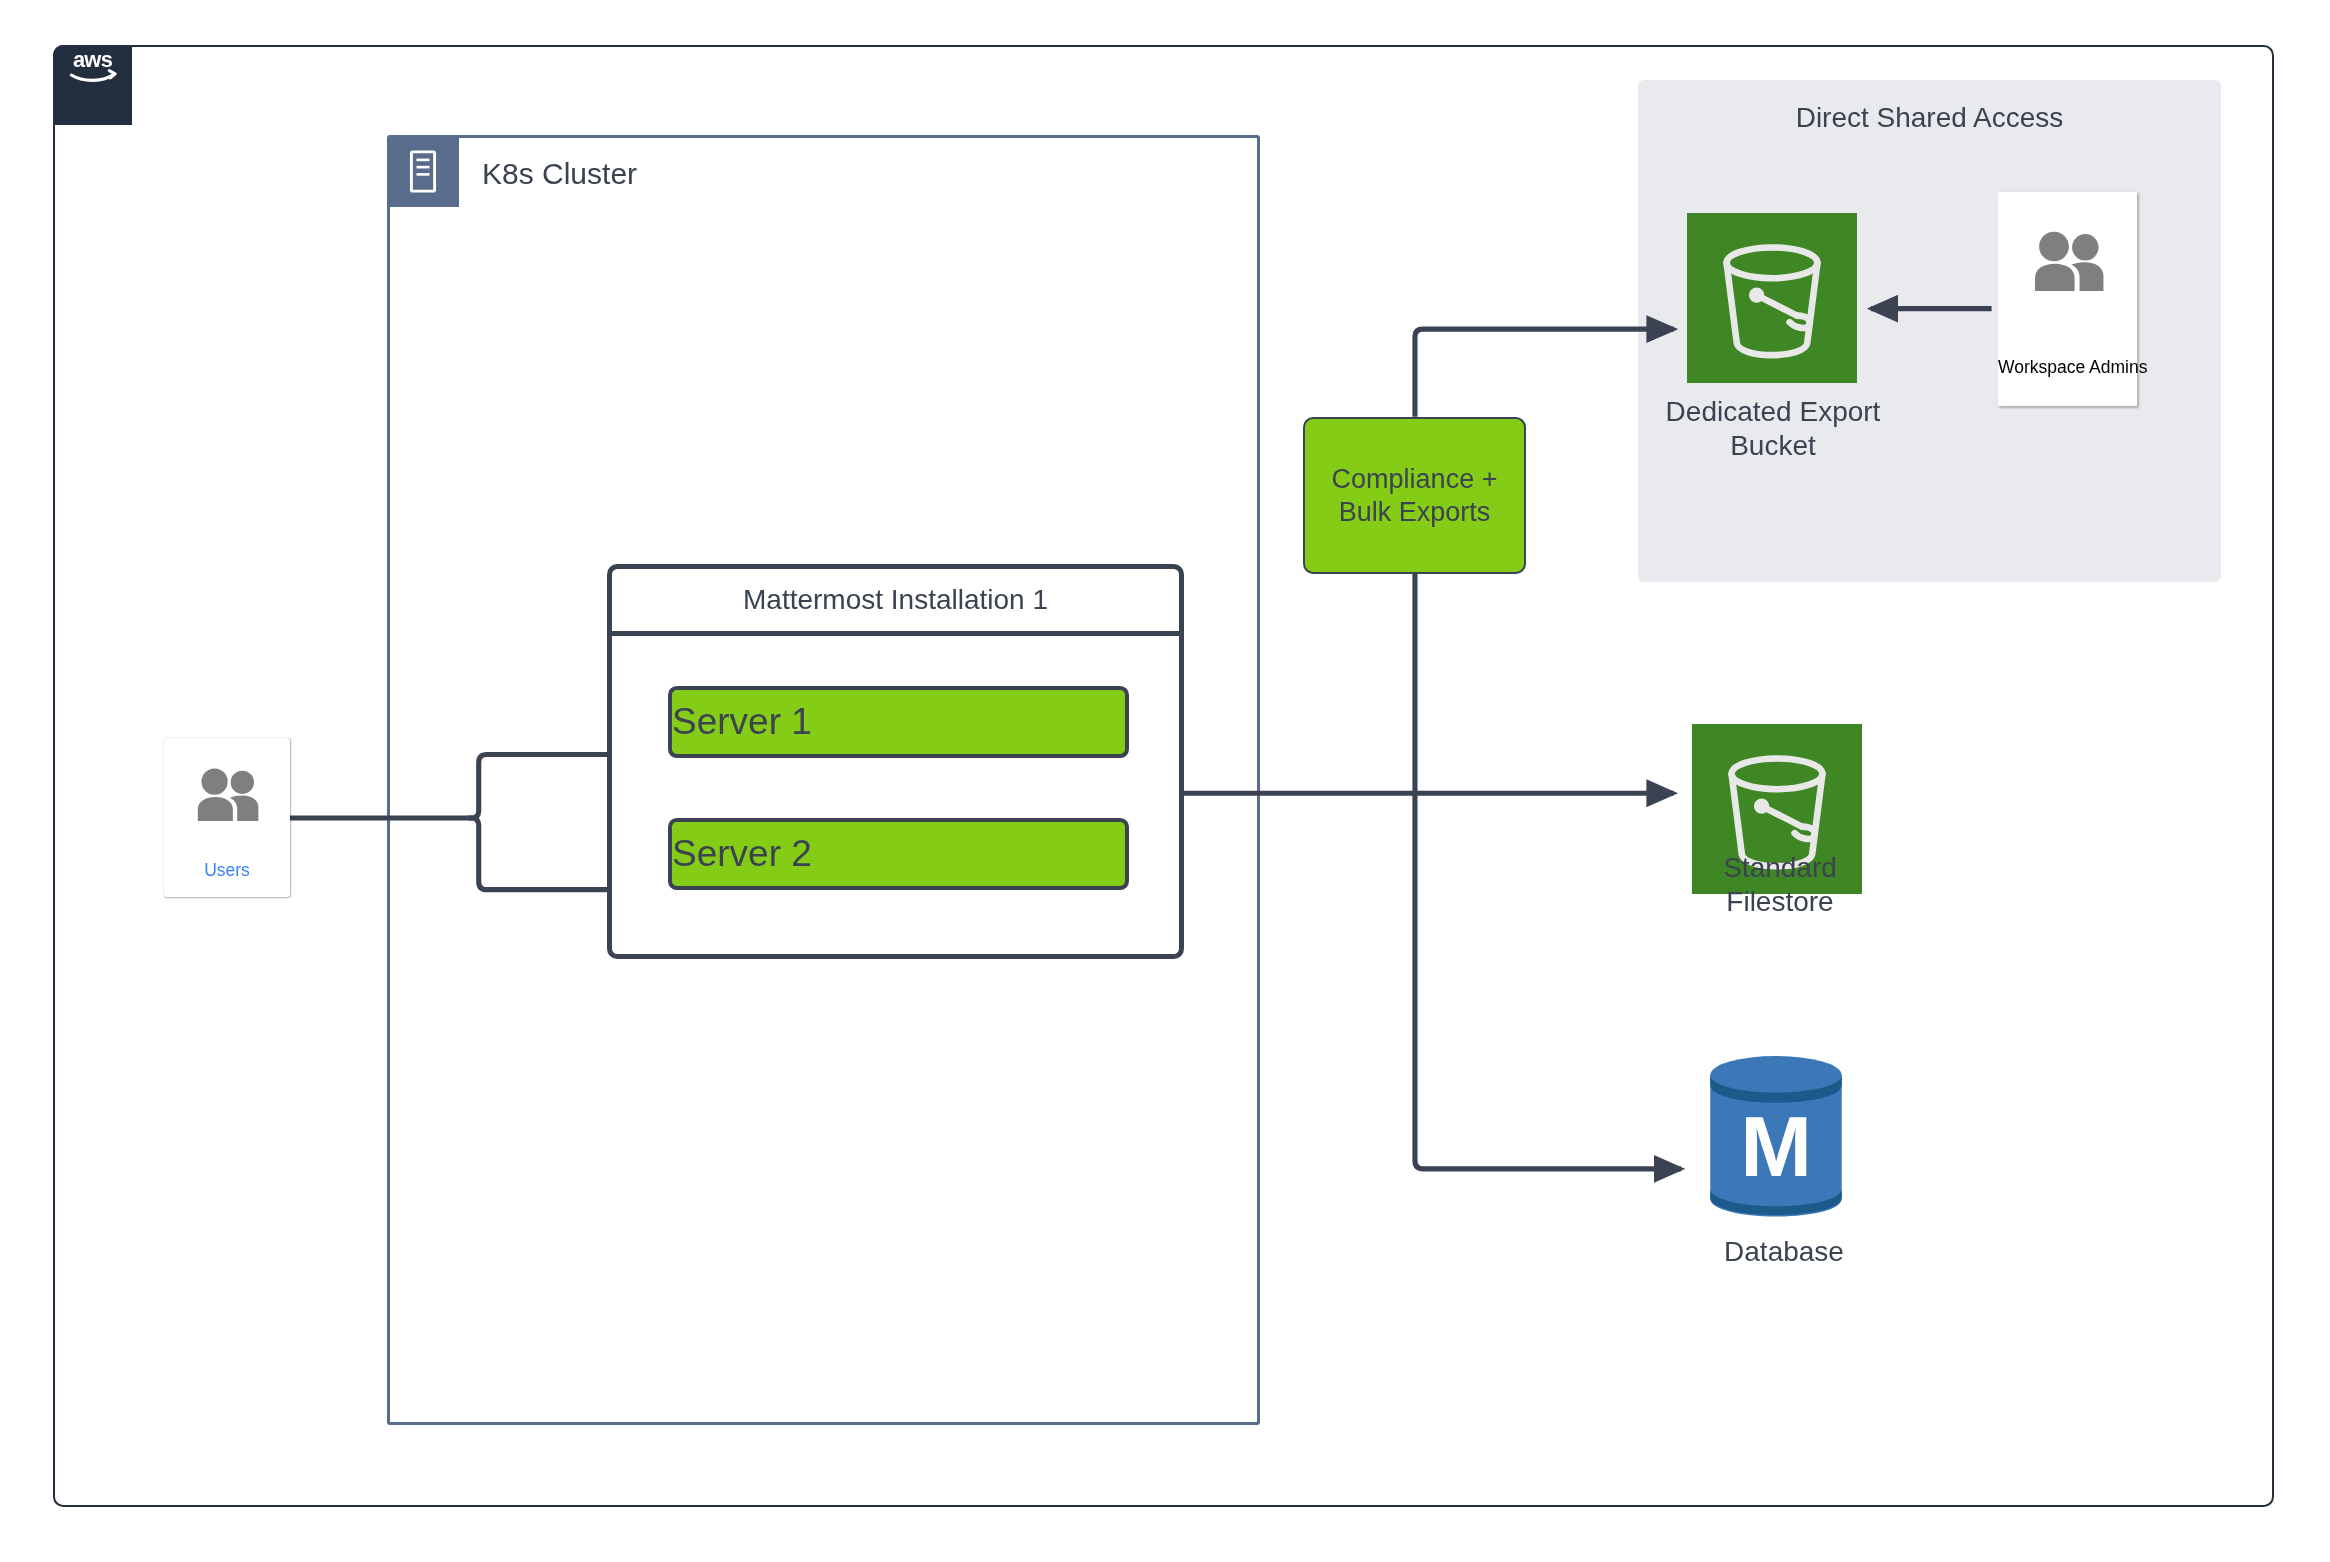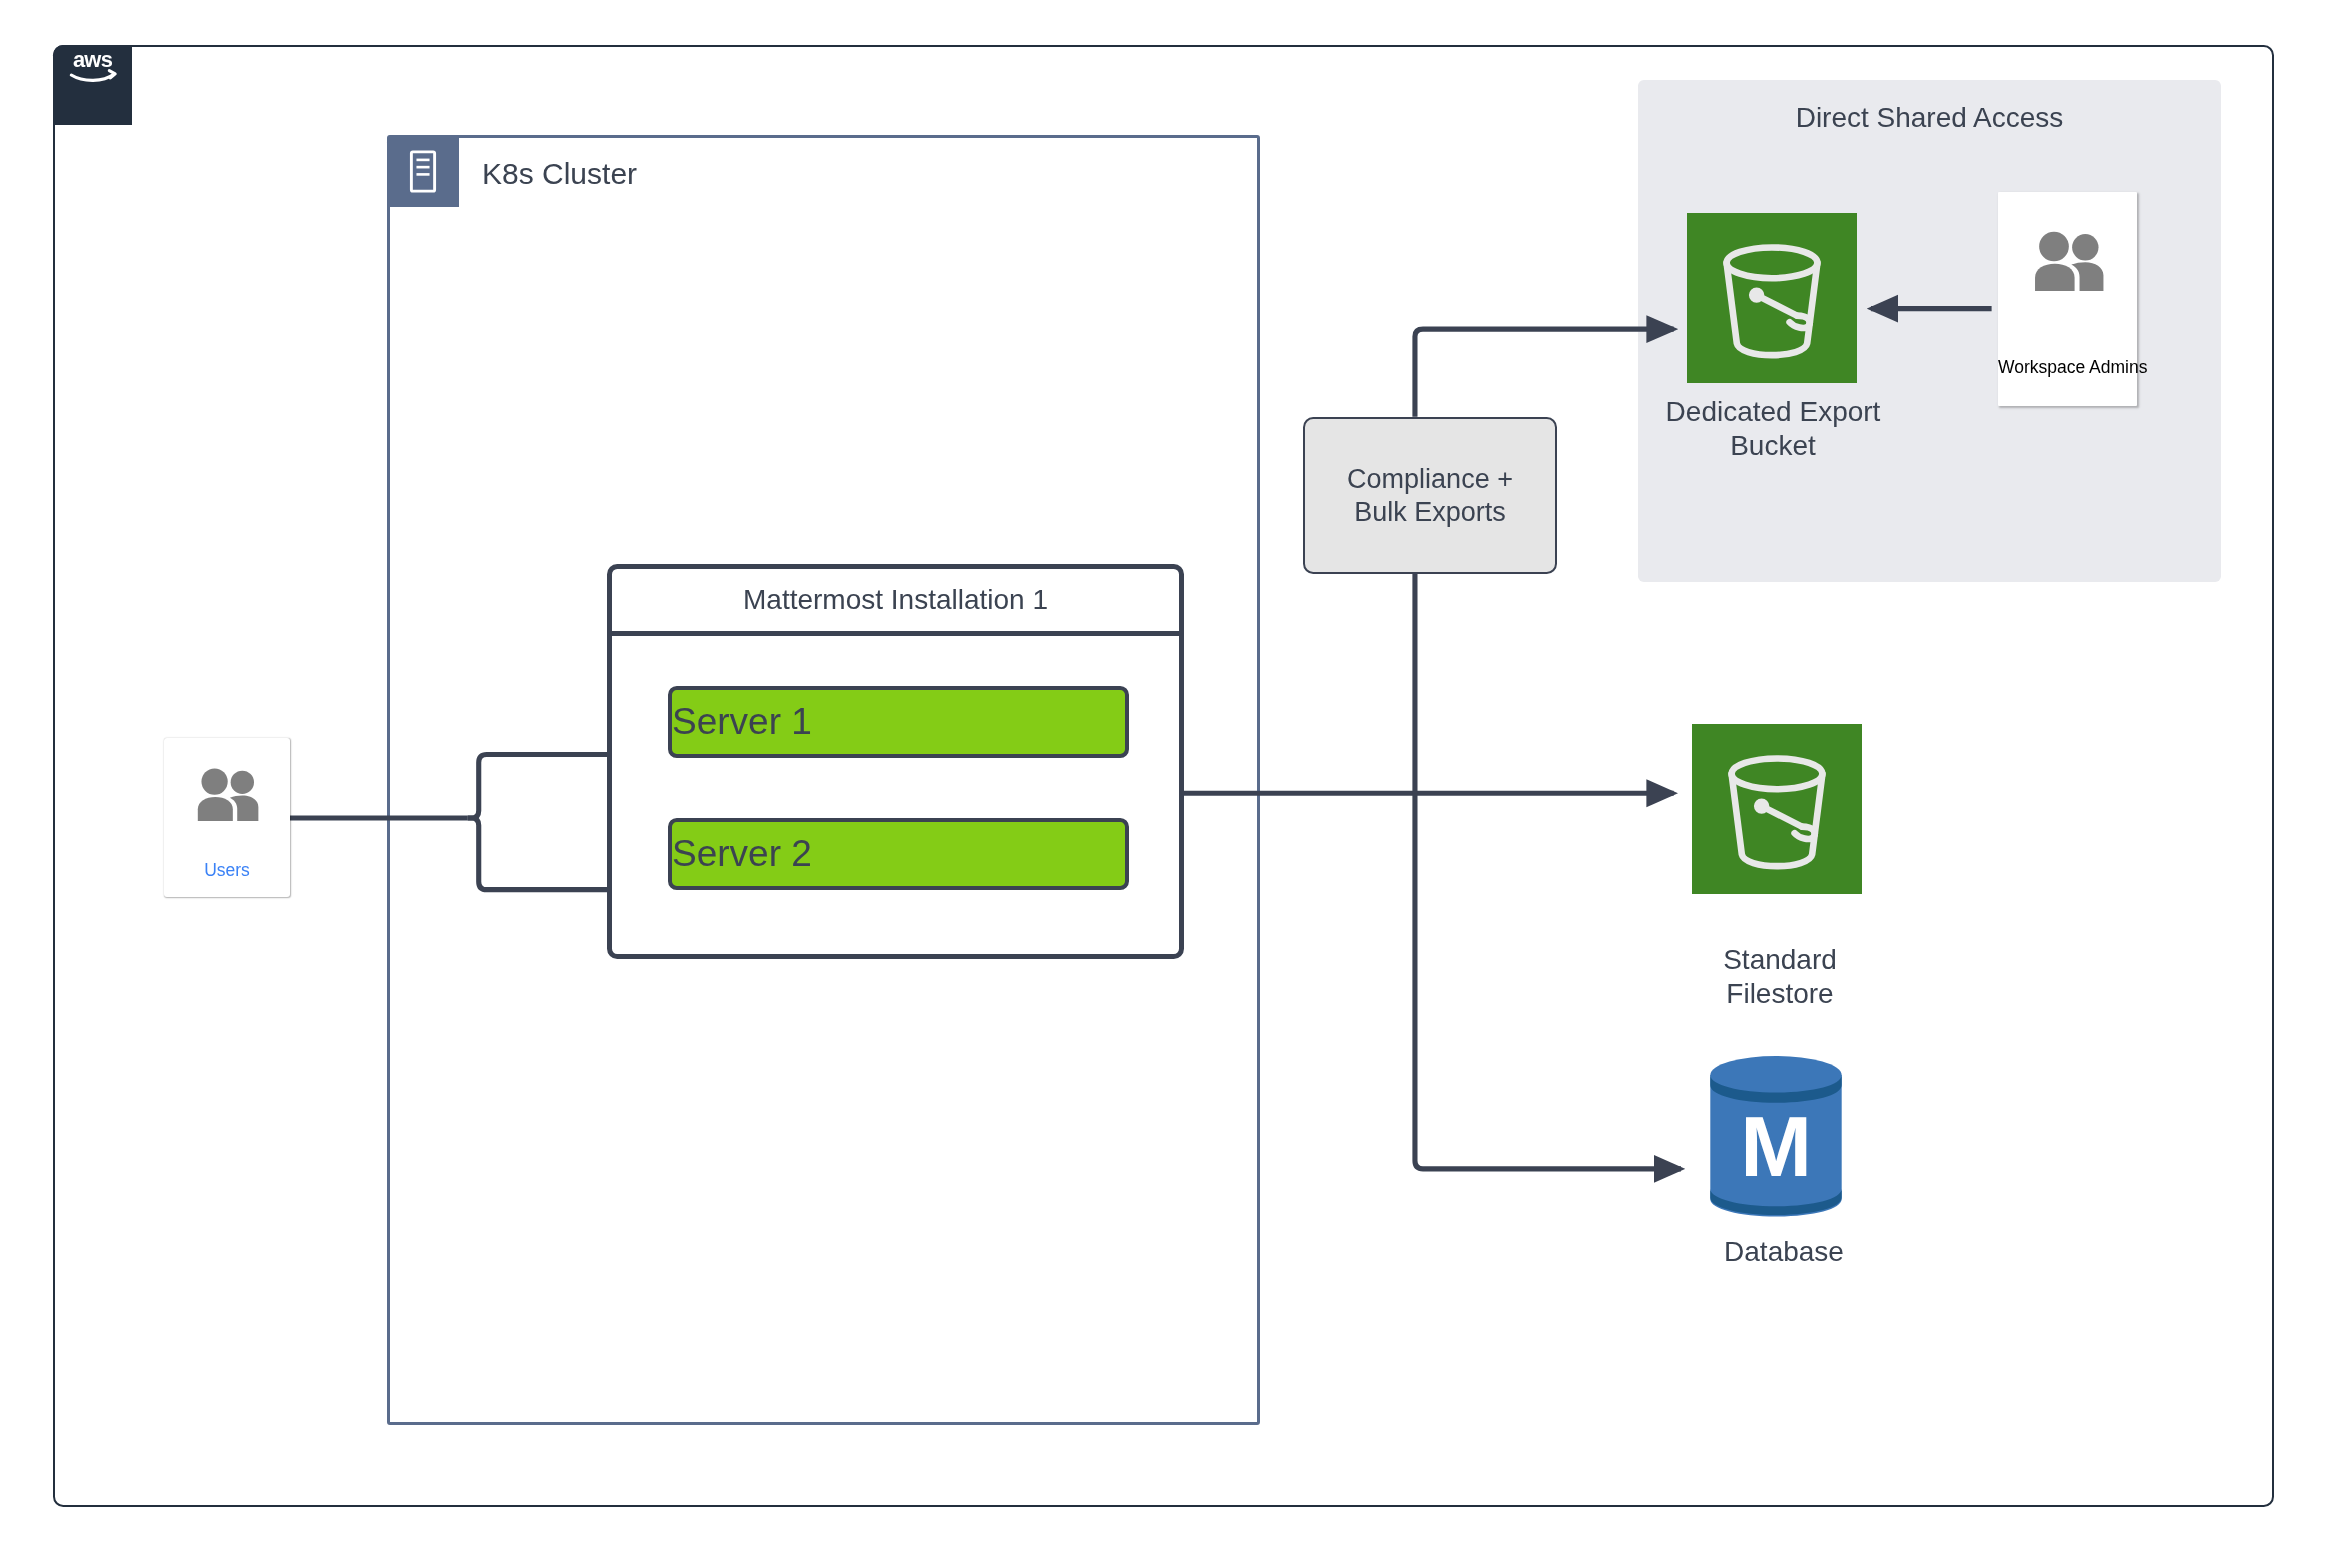--- a/index.html
+++ b/index.html
@@ -128,22 +128,22 @@
     text-align: center;
     font-size: 17.5px;
     color: #3b82f6;
     white-space: nowrap;
   }
 
   
   .compliance-box {
     position: absolute;
     left: 1303px; top: 417px;
-    width: 254px; height: 157px;
-    background: #e5e5e5;
+    width: 223px; height: 157px;
+    background: #84cc16;
     border: 2.2px solid #3B4252;
     border-radius: 10.2px;
     box-sizing: border-box;
     display: flex; flex-direction: column;
     align-items: center; justify-content: center;
     z-index: 5;
   }
   .compliance-line {
     font-size: 27px;
     color: #3b4351;
@@ -185,21 +185,21 @@
   .node-caption-below {
     position: absolute;
     text-align: center;
     font-size: 28px;
     line-height: 1.22;
     color: #3b4351;
     z-index: 4;
     white-space: nowrap;
   }
   .cap-export { left: 1539px; top: 395px; width: 468px; }
-  .cap-filestore { left: 1546px; top: 943px; width: 468px; }
+  .cap-filestore { left: 1546px; top: 851px; width: 468px; }
   .cap-database { left: 1550px; top: 1235px; width: 468px; }
 
   
   .admins-card {
     position: absolute;
     left: 1998px; top: 192px;
     width: 139px; height: 214px;
     background: #ffffff;
     border-radius: 1px;
     box-shadow: 1.5px 1.5px 2.2px rgba(0,0,0,0.25);

